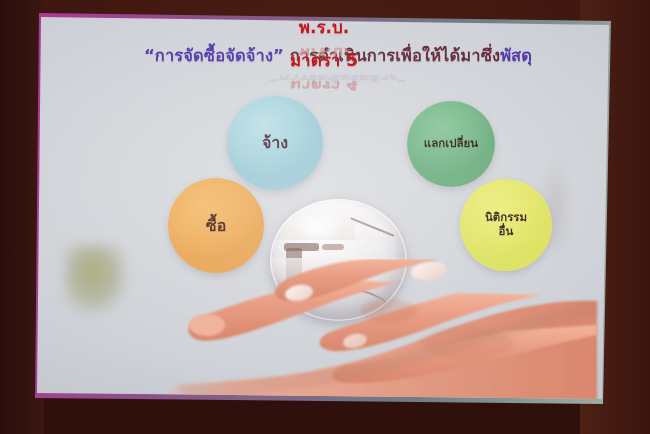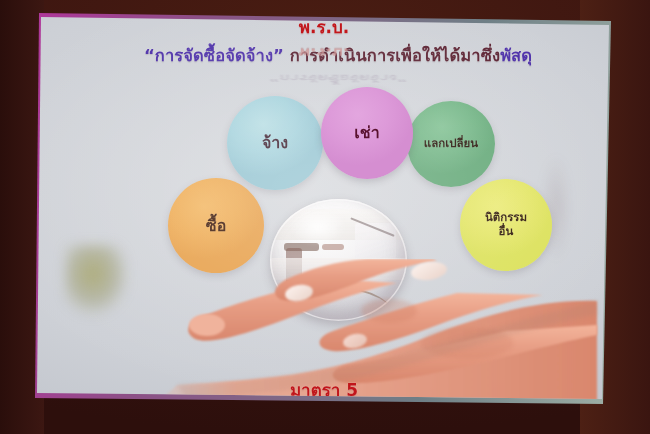--- a/index.html
+++ b/index.html
@@ -161,22 +161,22 @@
     filter:blur(2px);
   }
   #sphere-rim{
     position:absolute;inset:0;border-radius:50%;
     box-shadow:inset 0 0 0 1.5px rgba(255,255,255,.55), inset -6px -8px 16px rgba(160,150,160,.35);
   }
 
   
   #sphere-text{
     position:absolute;inset:0;z-index:6;
-    display:flex;flex-direction:column;align-items:center;justify-content:space-between;
-    gap:12px;pointer-events:none;
+    display:flex;flex-direction:column;align-items:center;justify-content:flex-start;
+    gap:6px;pointer-events:none;
   }
   .sph-line{
     color:#c1161b;font-weight:700;font-size:17px;
     text-shadow:0 0 1px rgba(255,255,255,.6), 0 1px 1px rgba(150,60,60,.3);
     position:relative;
   }
   .sph-line::after{
     content:attr(data-echo);
     position:absolute;left:0;top:100%;width:100%;
     transform:scaleY(-.7);
@@ -218,23 +218,20 @@
 
       <div id="title-ghost">“การจัดซื้อจัดจ้าง”</div>
 
       <div id="green-blob"></div>
       <div id="smudge"></div>
 
       <div class="bubble" id="b-jang" style="color: rgb(58, 26, 42);">
         <span>จ้าง</span>
       </div>
 
-      <div class="bubble" id="b-chao" style="color: rgb(90, 16, 48);">
-        <span>เช่า</span>
-      </div>
 
       <div class="bubble" id="b-lak" style="color: rgb(35, 16, 5);">
         <span>แลกเปลี่ยน</span>
       </div>
 
       <div class="bubble" id="b-sue" style="color: rgb(58, 21, 5);">
         <span>ซื้อ</span>
       </div>
 
       <div class="bubble" id="b-niti" style="color: rgb(43, 21, 5);">

